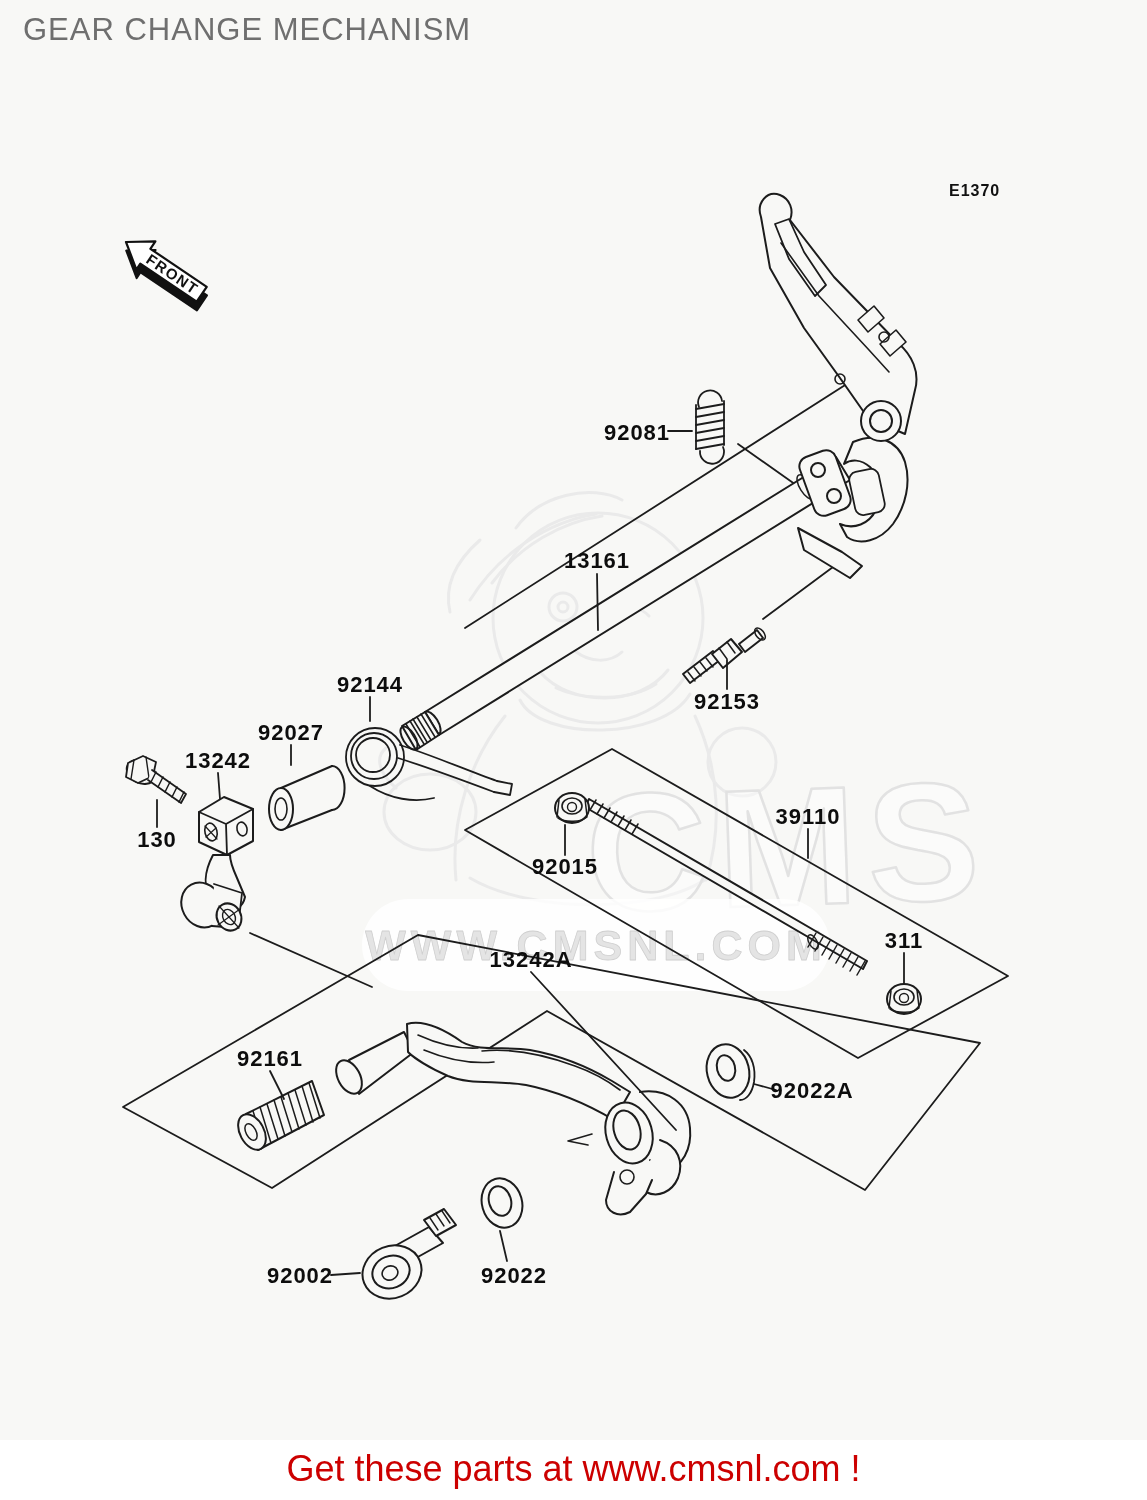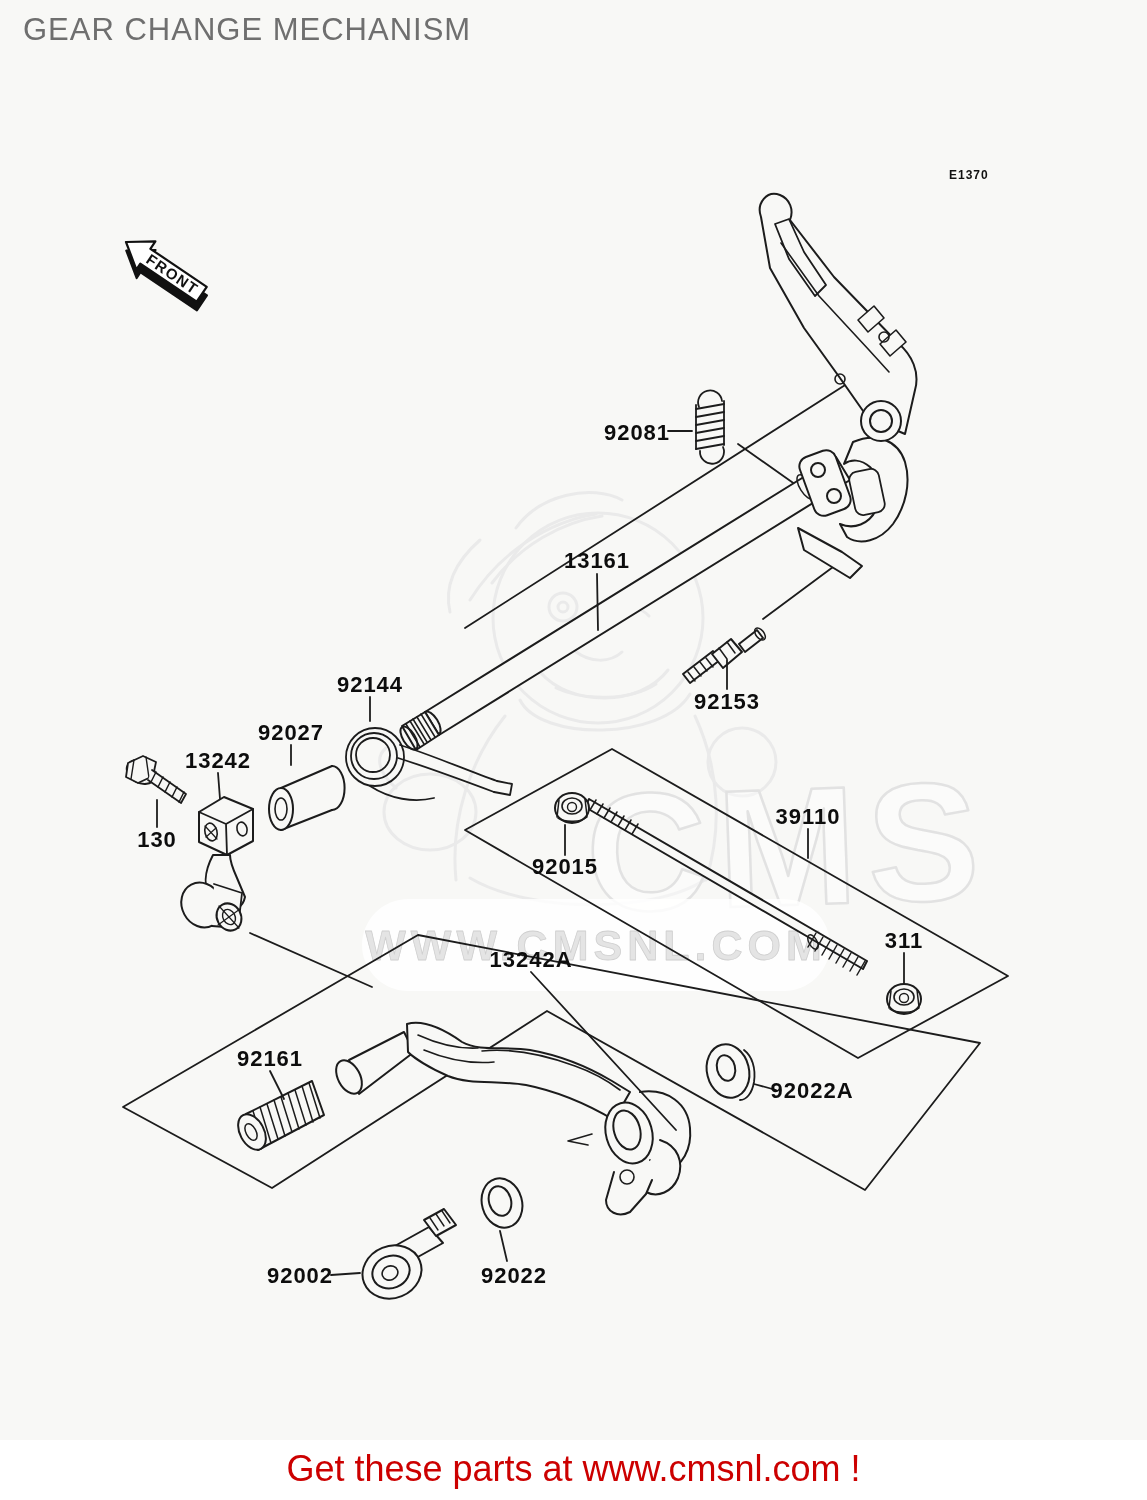--- a/index.html
+++ b/index.html
@@ -6,22 +6,22 @@
   .page{
     position:relative;width:1147px;height:1500px;margin:0 auto;
     background:#f8f8f6;overflow:hidden;
     font-family:"Liberation Sans", sans-serif;
   }
   .page-title{
     position:absolute;left:23px;top:12px;
     font-size:31px;color:#6f6f6f;letter-spacing:1px;font-weight:400;
   }
   .diagram-code{
-    position:absolute;left:949px;top:168px;
-    font-size:12px;color:#111;font-weight:bold;letter-spacing:1px;
+    position:absolute;left:949px;top:182px;
+    font-size:16px;color:#111;font-weight:bold;letter-spacing:1px;
   }
   .diagram-svg{position:absolute;left:0;top:0;}
   .footer{
     position:absolute;left:0;bottom:0;width:100%;height:60px;
     background:#ffffff;text-align:center;
   }
   .footer .promo{
     display:inline-block;line-height:58px;
     font-size:36px;color:#cc0000;letter-spacing:0px;
   }

